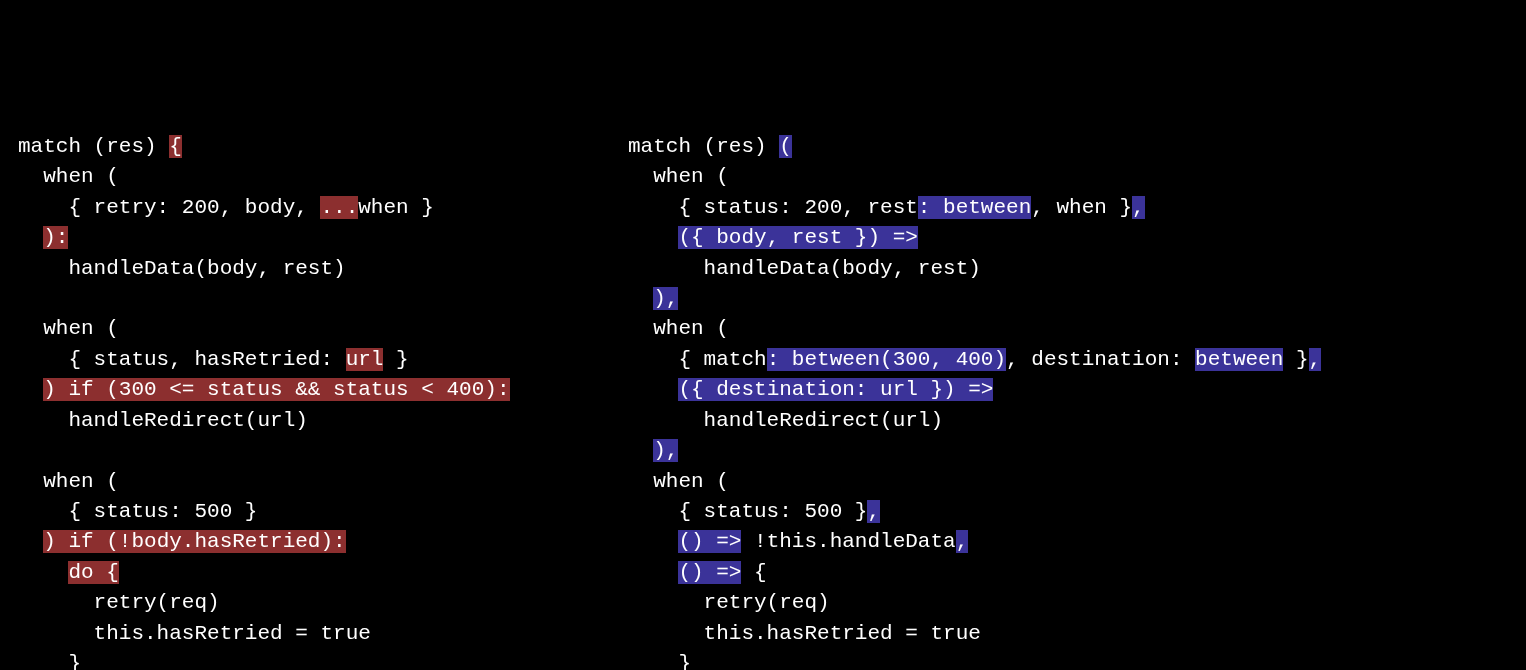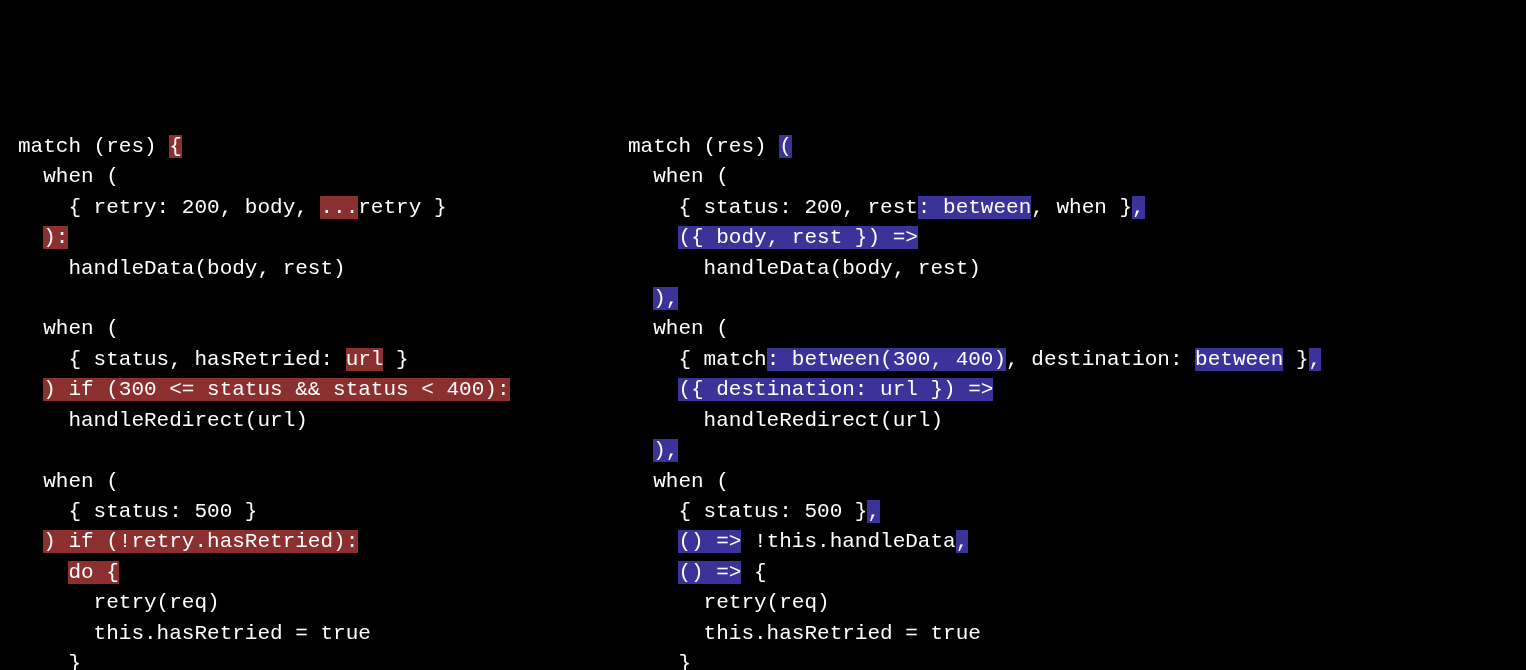--- a/index.html
+++ b/index.html
@@ -42,32 +42,32 @@
     }
   </style>
 </head>
 <body>
 
 
 
 <div class="container">
 <div class="col left"><span>match (res) </span><span class="hl-red">{</span>
 <span>  when (</span>
-<span>    { retry: 200, body, </span><span class="hl-red">...</span><span>retry }</span>
+<span>    { retry: 200, body, </span><span class="hl-red">...</span><span>when }</span>
 <span>  </span><span class="hl-red">):</span>
 <span>    handleData(body, rest)</span>
 <span></span>
 <span>  when (</span>
 <span>    { status, hasRetried: </span><span class="hl-red">url</span><span> }</span>
 <span>  </span><span class="hl-red">) if (300 &lt;= status &amp;&amp; status &lt; 400):</span>
 <span>    handleRedirect(url)</span>
 <span></span>
 <span>  when (</span>
 <span>    { status: 500 }</span>
-<span>  </span><span class="hl-red">) if (!retry.hasRetried):</span>
+<span>  </span><span class="hl-red">) if (!body.hasRetried):</span>
 <span>    </span><span class="hl-red">do {</span>
 <span>      retry(req)</span>
 <span>      this.hasRetried = true</span>
 <span>    }</span>
 <span></span>
 
 </div><div class="col right"><span>match (res) </span><span class="hl-blue">(</span>
 <span>  when (</span>
 <span>    { status: 200, rest</span><span class="hl-blue">: between</span><span>, when }</span><span class="hl-blue">,</span>
 <span>    </span><span class="hl-blue">({ body, rest }) =&gt;</span>

